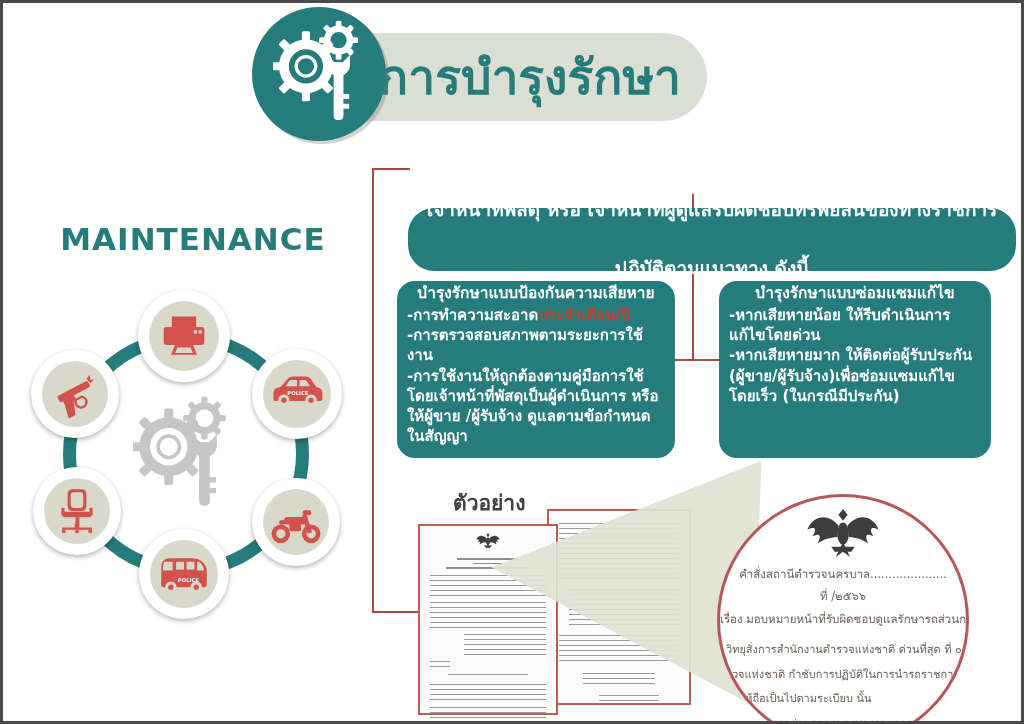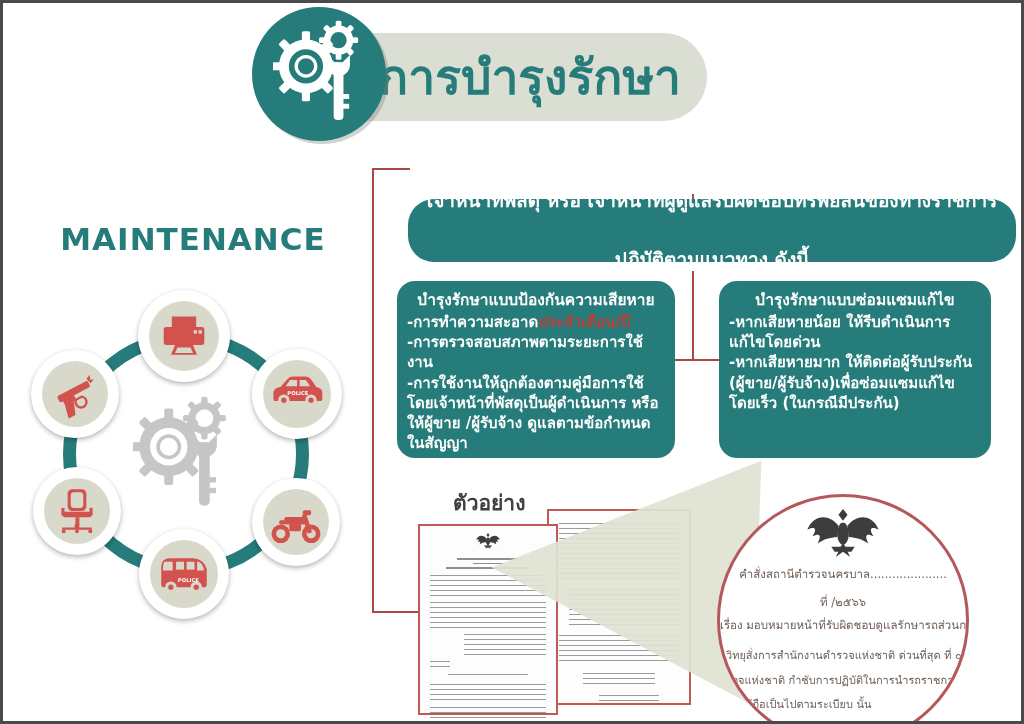--- a/index.html
+++ b/index.html
@@ -19,23 +19,23 @@
   .hero-circle{
     left:249px;top:4px;width:134px;height:134px;border-radius:50%;
     background:#257c7a;box-shadow:3px 3px 0 rgba(120,130,125,.35);
     display:flex;align-items:center;justify-content:center;
   }
   
   .tealbar{background:#257c7a;color:#fff;font-weight:bold;text-align:center;
     display:flex;flex-direction:column;align-items:center;justify-content:center;
     box-sizing:border-box;}
   .banner1{left:405px;top:143px;width:608px;height:48px;border-radius:24px;font-size:19px;}
-  .banner2{left:405px;top:196px;width:608px;height:63px;border-radius:26px;font-size:19px;line-height:1.35;gap:33px;}
+  .banner2{left:405px;top:205px;width:608px;height:63px;border-radius:26px;font-size:19px;line-height:1.35;gap:33px;}
   .tbox{background:#257c7a;color:#fff;font-weight:bold;border-radius:18px;
-    box-sizing:border-box;padding:9px 10px 6px 10px;font-size:15px;line-height:1.35;}
+    box-sizing:border-box;padding:2px 10px 6px 10px;font-size:15px;line-height:1.35;}
   .tbox .bx-title{text-align:center;font-size:15.5px;margin-bottom:1px;}
   .boxL{left:394px;top:278px;width:278px;height:177px;}
   .boxR{left:716px;top:278px;width:272px;height:177px;}
   .redtxt{color:#c23f33;}
   
   .conn{background:#a94a42;}
   
   .maint{left:30px;top:218px;width:320px;text-align:center;color:#257c7a;
     font-size:31px;font-weight:bold;letter-spacing:1px;}
   .ring{left:60px;top:328px;width:246px;height:246px;border:13px solid #257c7a;
@@ -283,21 +283,21 @@
 
   </div>
 
   <div class="abs magnifier">
     <div class="emblem" style="margin-top:8px">
       <svg width="78" height="56" viewBox="0 0 120 82">
           <use href="#garuda"></use>
         </svg>
     </div>
     <div class="mg-h">คำสั่งสถานีตำรวจนครบาล.....................</div>
-    <div class="mg-h" style="margin-top:10px">ที่          /๒๕๖๖</div>
+    <div class="mg-h" style="margin-top:4px">ที่          /๒๕๖๖</div>
     <div class="mg-h" style="margin-top:5px">เรื่อง  มอบหมายหน้าที่รับผิดชอบดูแลรักษารถส่วนกลาง</div>
     <div class="mg-b" style="margin-top:12px">วิทยุสั่งการสำนักงานตำรวจแห่งชาติ ด่วนที่สุด ที่ ๐๐๐๗/๒๐๑ ส</div>
     <div class="mg-b" style="margin-top:7px">รวจแห่งชาติ กำชับการปฏิบัติในการนำรถราชการไปใช้ โดยให้</div>
     <div class="mg-b" style="margin-top:6px">กัดให้ถือเป็นไปตามระเบียบ นั้น</div>
     <div class="mg-b" style="margin-top:7px;margin-left:18px">แลรักษารถส่วนกลางของทางราชการเป็นไปด้วย</div>
     <div class="mg-b" style="margin-top:6px;margin-left:34px">ประสิทธิภาพและปลอดภัย และเป็นไป</div>
 
   </div>
 
 </div>

